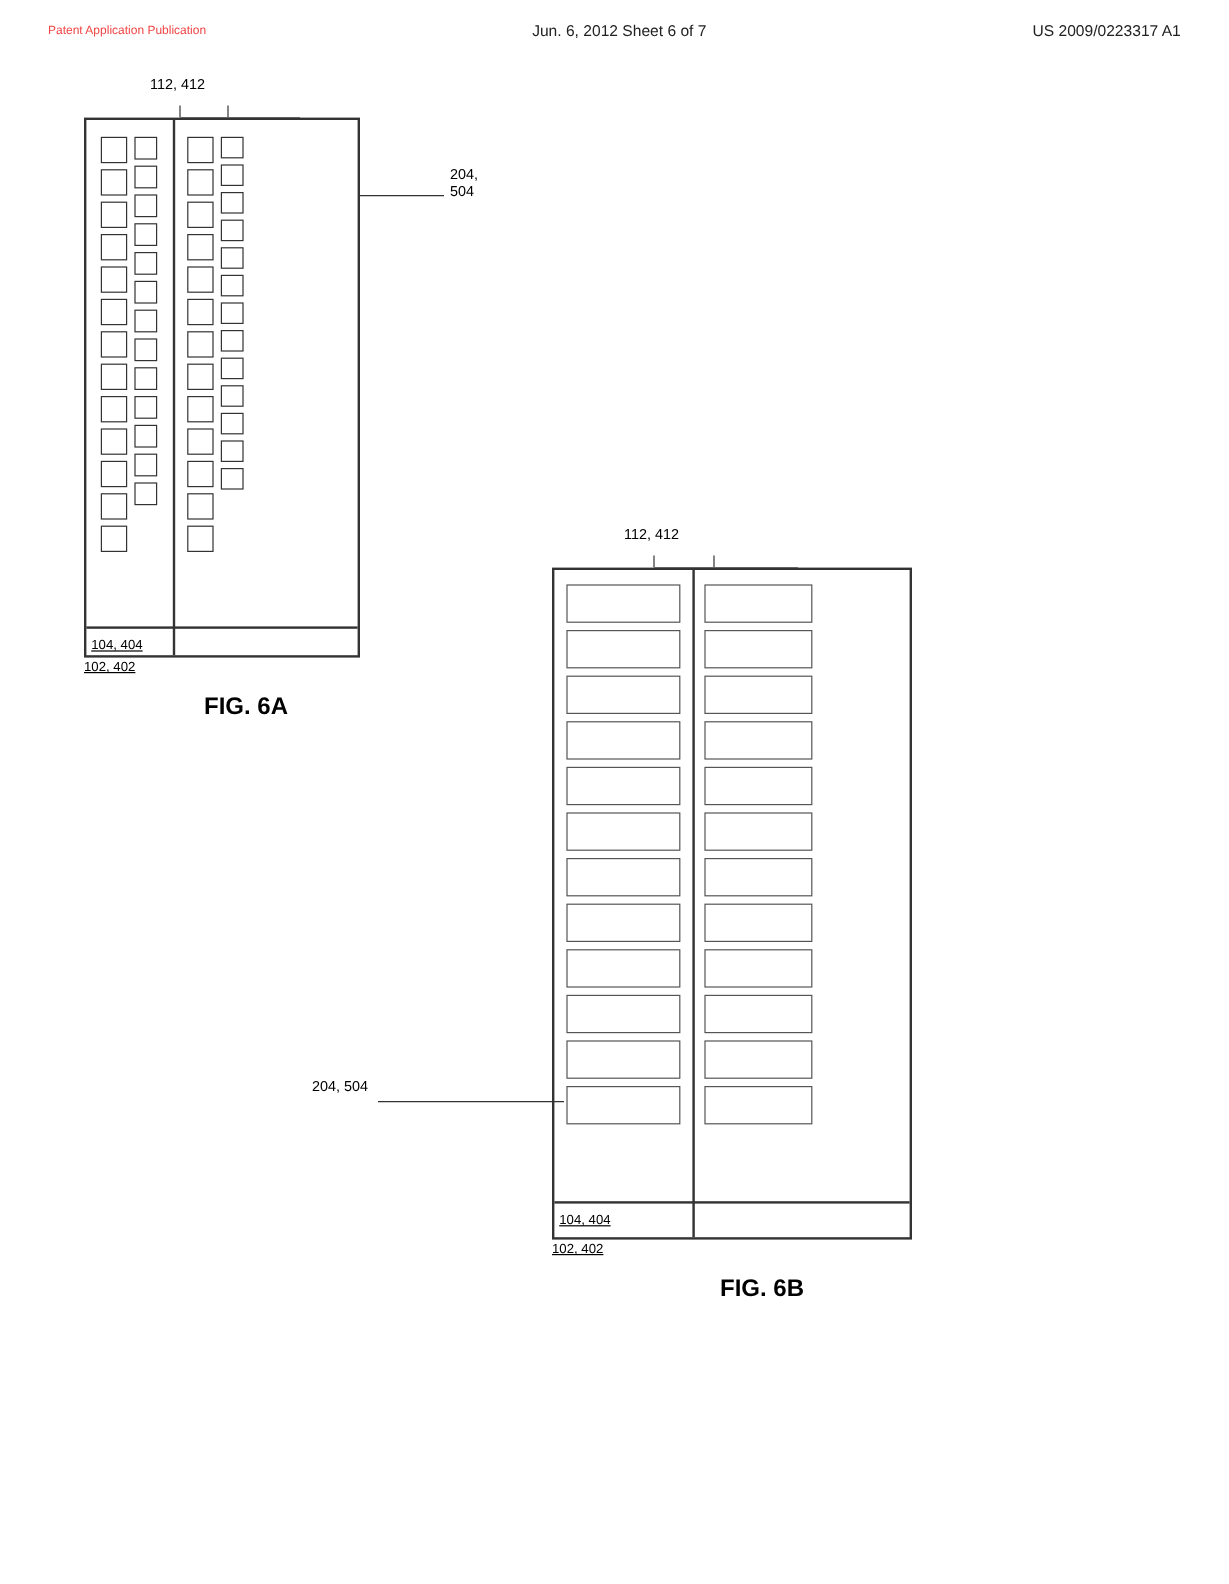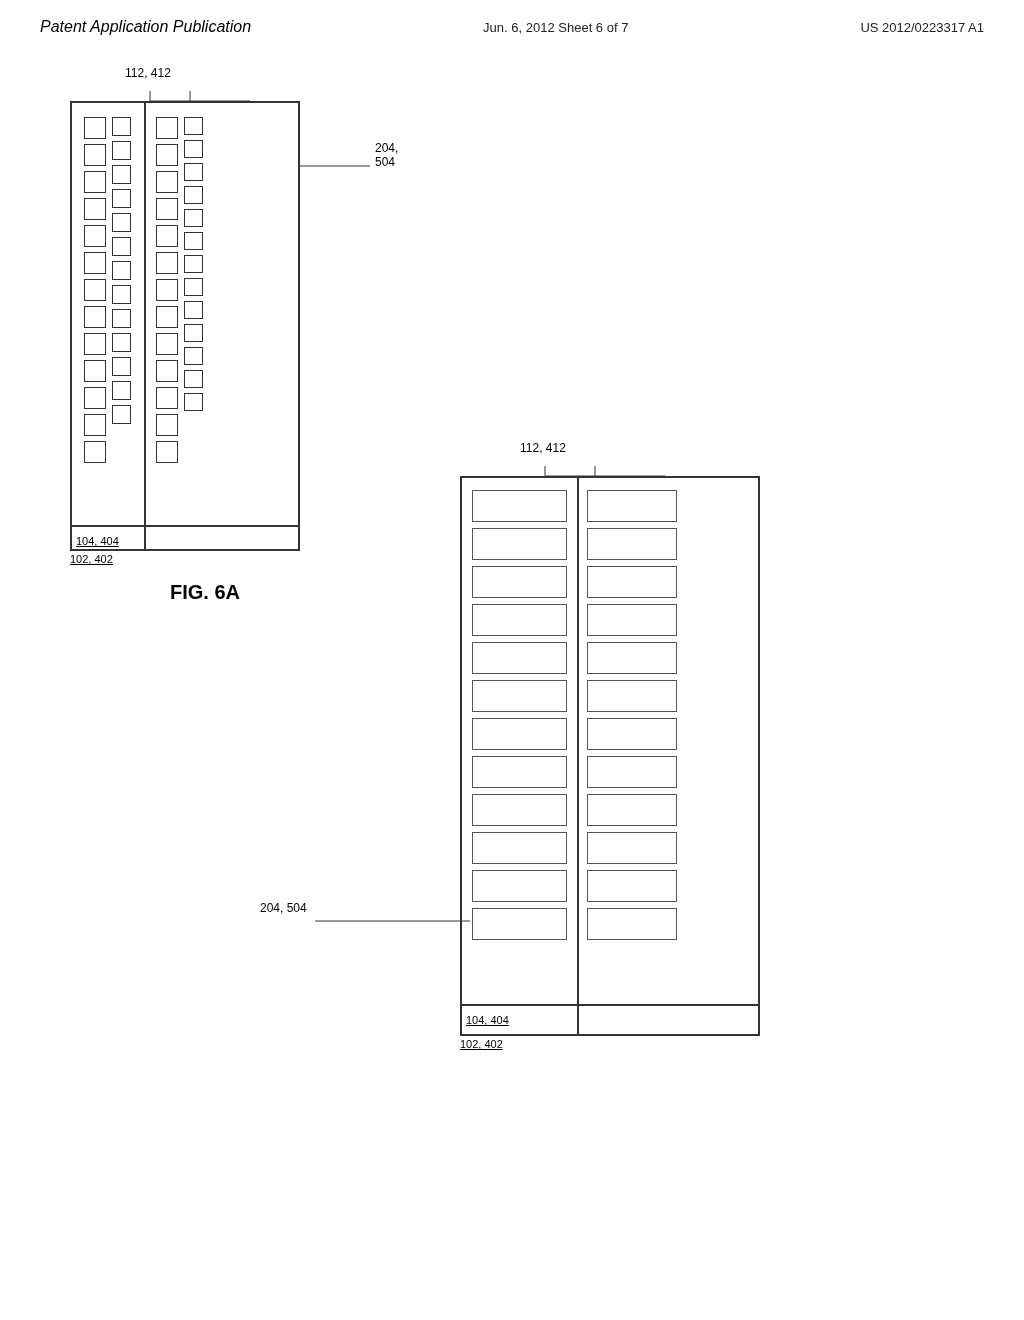--- a/index.html
+++ b/index.html
@@ -14,23 +14,22 @@
 
     
     .header {
       display: flex;
       justify-content: space-between;
       align-items: center;
       padding: 18px 40px 10px 40px;
       border-bottom: none;
     }
     .header-left {
-      font-size: 16px;
-      font-style: italic;
-      color: #000000;
+      font-size: 10px;
+      color: #ef4444;
     }
     .header-center {
       font-size: 13px;
       color: #222;
     }
     .header-right {
       font-size: 13px;
       color: #222;
     }
 
@@ -68,21 +67,21 @@
       border: 1.5px solid #555;
       background: #fff;
     }
   </style>
 </head>
 <body>
 
 <div class="header">
   <span class="header-left">Patent Application Publication</span>
   <span class="header-center">Jun. 6, 2012   Sheet 6 of 7</span>
-  <span class="header-right">US 2012/0223317 A1</span>
+  <span class="header-right">US 2009/0223317 A1</span>
 </div>
 
 <div class="content">
 
   <div style="position:absolute; top:55px; left:70px;">
 
     <div style="position:absolute; top:-35px; left:55px; font-size:12px; white-space:nowrap;">112, 412</div>
 
     <svg style="position:absolute; top:-28px; left:50px;" width="170" height="30">
       <line x1="70" y1="18" x2="70" y2="28" stroke="#333" stroke-width="1"></line>
@@ -222,15 +221,16 @@
       <div style="position:absolute; bottom:8px; left:4px; font-size:11px; text-decoration:underline;">104, 404</div>
     </div>
 
     <div style="font-size:11px; text-decoration:underline; margin-top:2px;">102, 402</div>
 
     <svg style="position:absolute; top:435px; left:-145px;" width="155" height="20">
       <line x1="0" y1="10" x2="155" y2="10" stroke="#333" stroke-width="1"></line>
     </svg>
     <div style="position:absolute; top:425px; left:-200px; font-size:12px;">204, 504</div>
 
+    <div style="font-size:20px; font-weight:bold; text-align:center; margin-top:16px; margin-left:50px;">FIG. 6B</div>
   </div>
 
 </div>
 
 </body></html>

